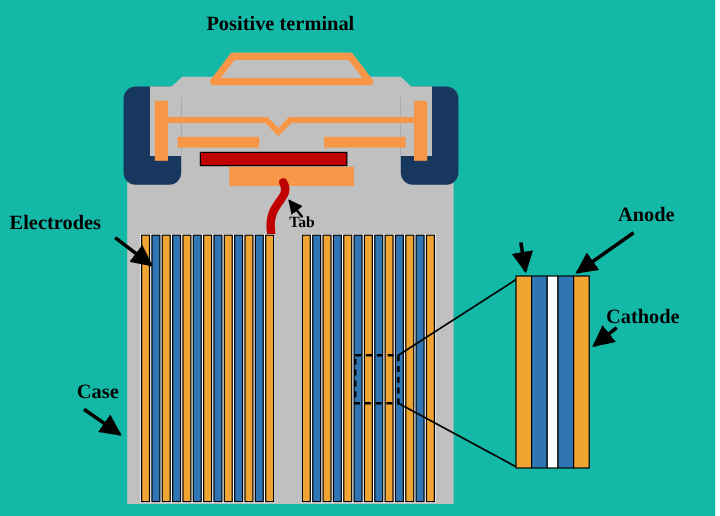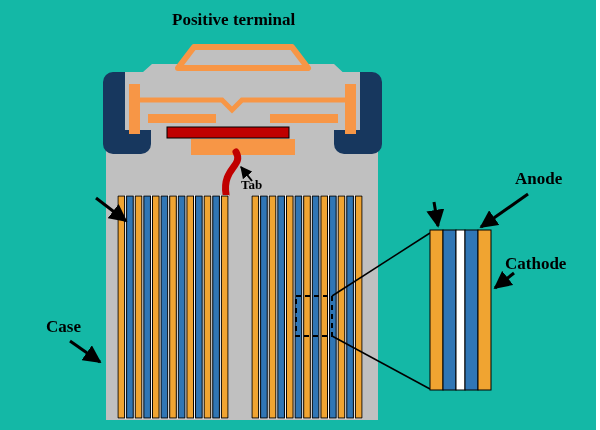--- a/index.html
+++ b/index.html
@@ -90,18 +90,19 @@
 
     <line x1="96" y1="198" x2="126" y2="221" stroke="#000" stroke-width="3" marker-end="url(#arrow)"></line>
     <line x1="70" y1="341" x2="100" y2="362" stroke="#000" stroke-width="3" marker-end="url(#arrow)"></line>
     <line x1="252" y1="181" x2="241" y2="167" stroke="#000" stroke-width="2" marker-end="url(#arrow)"></line>
     <line x1="434" y1="202" x2="438" y2="226" stroke="#000" stroke-width="3" marker-end="url(#arrow)"></line>
     <line x1="528" y1="194" x2="481" y2="227" stroke="#000" stroke-width="3" marker-end="url(#arrow)"></line>
     <line x1="514" y1="273" x2="495" y2="288" stroke="#000" stroke-width="3" marker-end="url(#arrow)"></line>
   </svg>
 
   <div class="lbl" style="left:172px;top:10px;">Positive terminal</div>
-  <div class="lbl" style="left:46px;top:317px;">Case</div>
+  <div class="lbl" style="left:8px;top:176px;">Electrodes</div>
+  <div class="lbl" style="left:64px;top:317px;">Case</div>
   <div class="lbl small" style="left:241px;top:177px;">Tab</div>
   <div class="lbl" style="left:515px;top:169px;text-align:right;">Anode</div>
   <div class="lbl" style="left:505px;top:254px;">Cathode</div>
 
 </div>
 
 </body></html>

